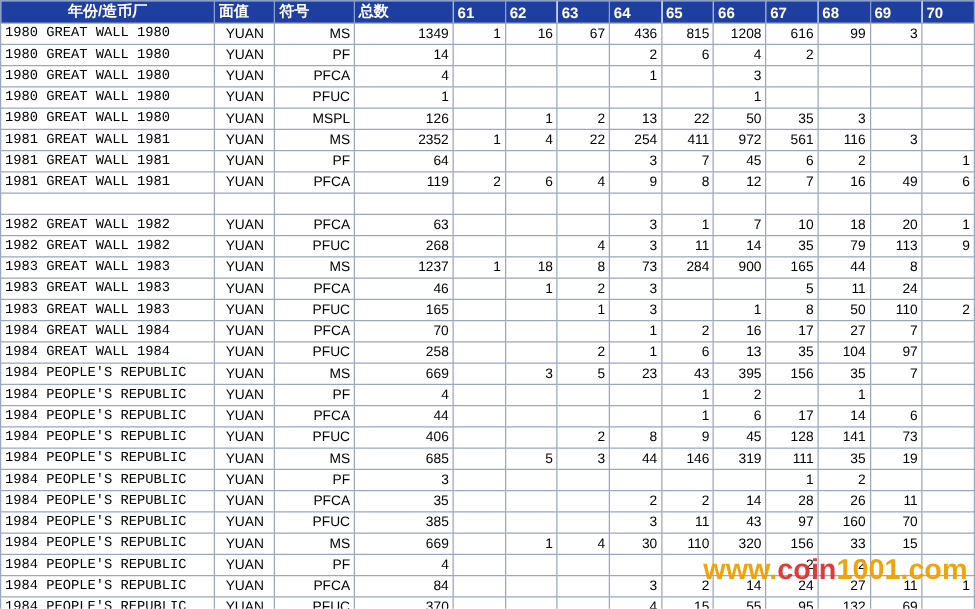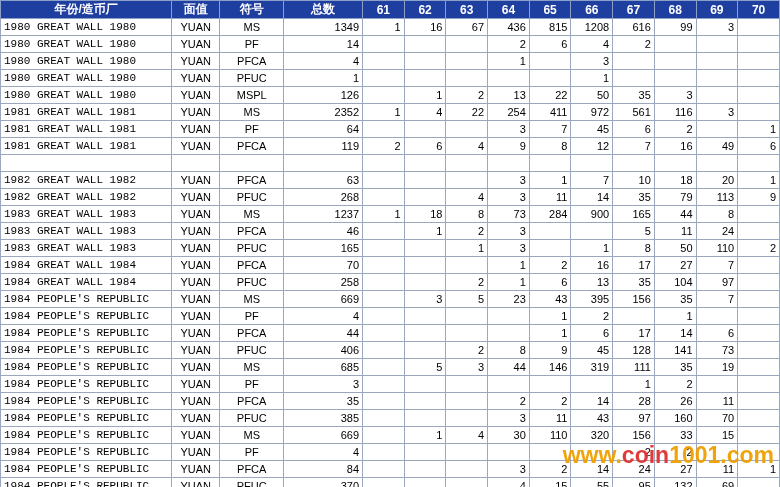--- a/index.html
+++ b/index.html
@@ -18,37 +18,37 @@
     color:#000;
   }
   thead th{
     background:#1f3fa0;
     color:#ffffff;
     font-weight:bold;
     font-size:12px;
     height:17px;
     padding:0 3px;
     border:1px solid #8aa0c8;
-    text-align:center;
+    text-align:left;
     white-space:nowrap;
     overflow:hidden;
   }
   thead th.h-left{text-align:center;}
   tbody td{
     border:1px solid #9aa7bd;
     height:16px;
     padding:0 3px;
     white-space:nowrap;
     overflow:hidden;
     font-size:11px;
     line-height:14px;
   }
   td.c-desc{text-align:left;font-family:Liberation Mono, monospace;}
   td.c-unit{text-align:center;}
-  td.c-code{text-align:center;}
+  td.c-code{text-align:right;}
   td.c-num{text-align:right;}
   .blankrow td{height:16px;}
   
   col.w-desc{width:156px;}
   col.w-unit{width:44px;}
   col.w-code{width:58px;}
   col.w-total{width:72px;}
   col.w-g{width:38px;}
   
   #wm{

